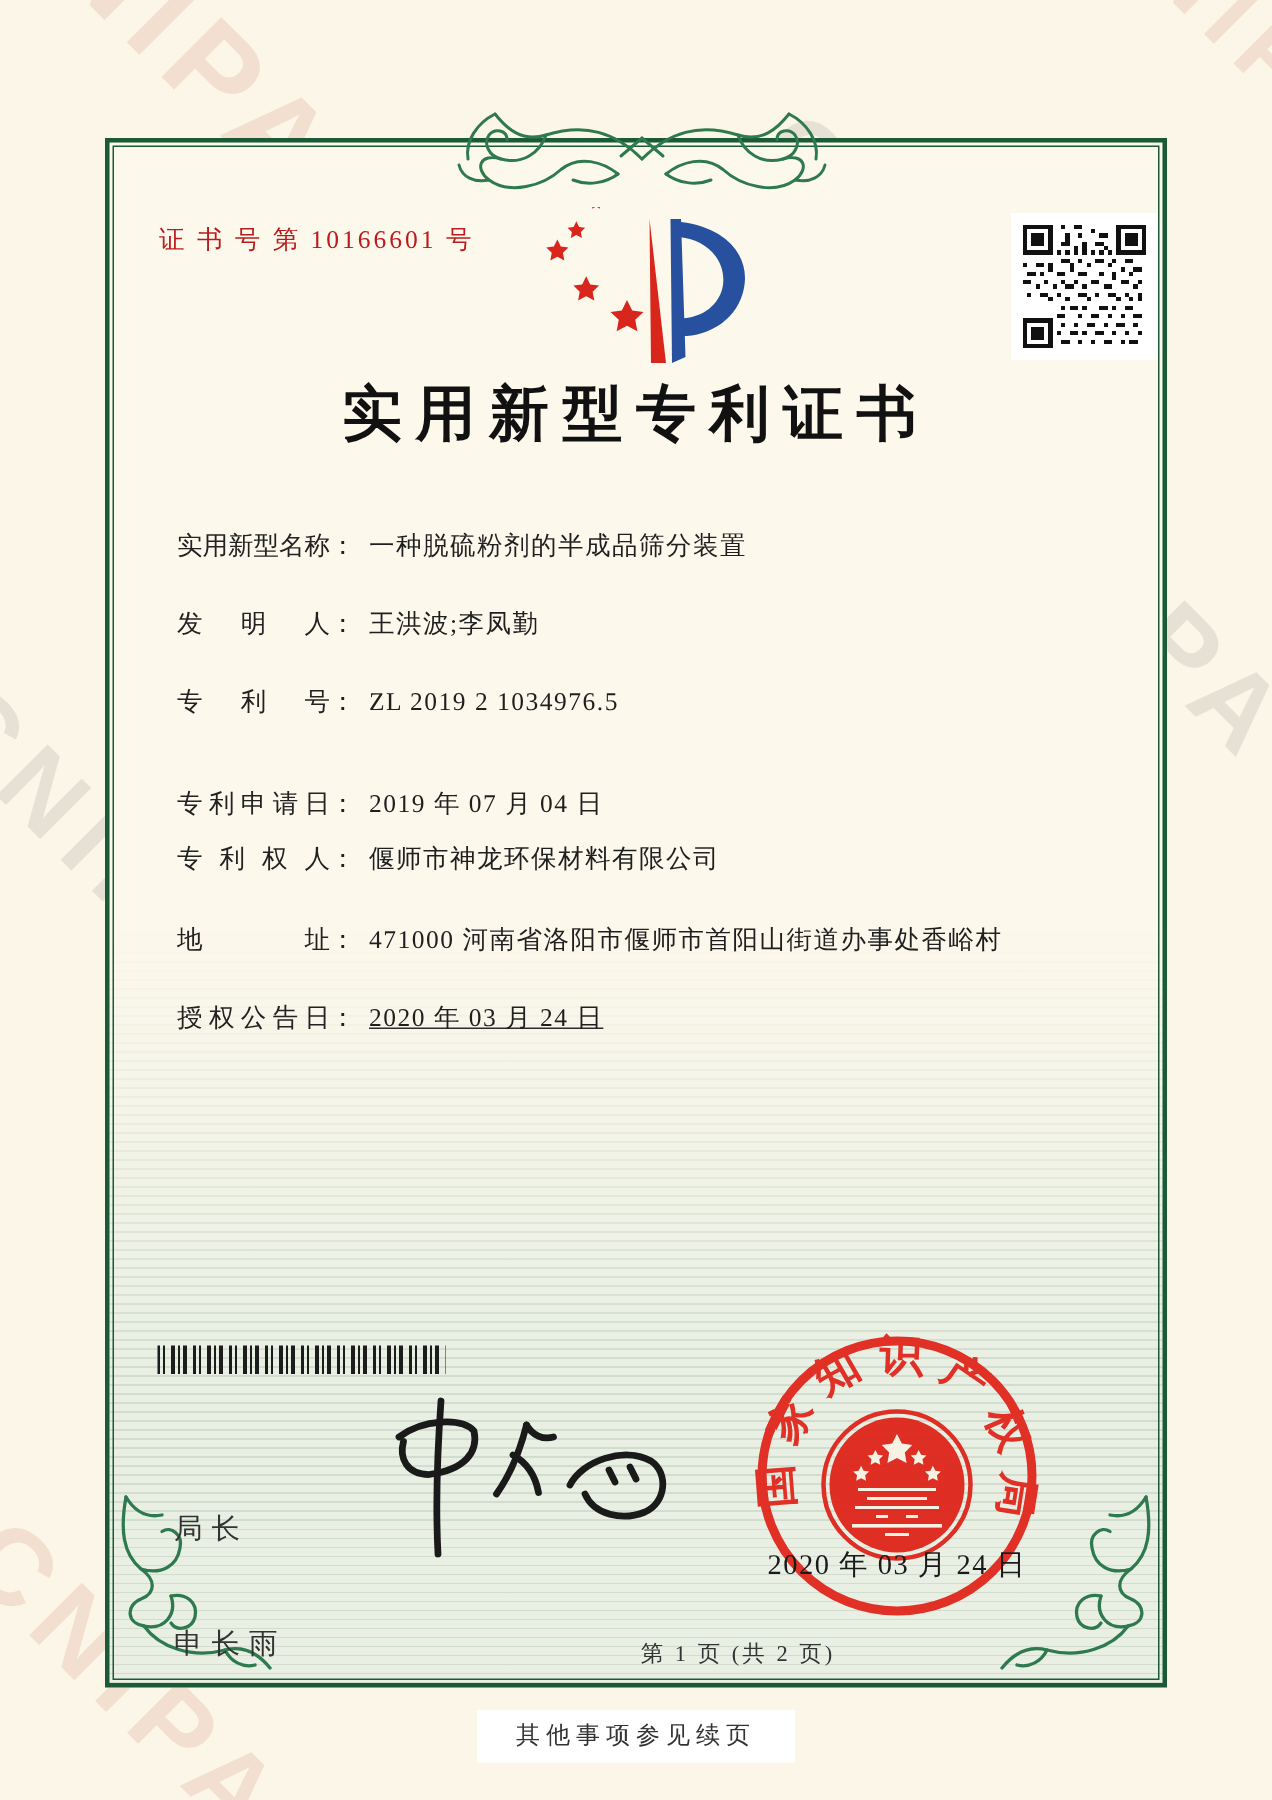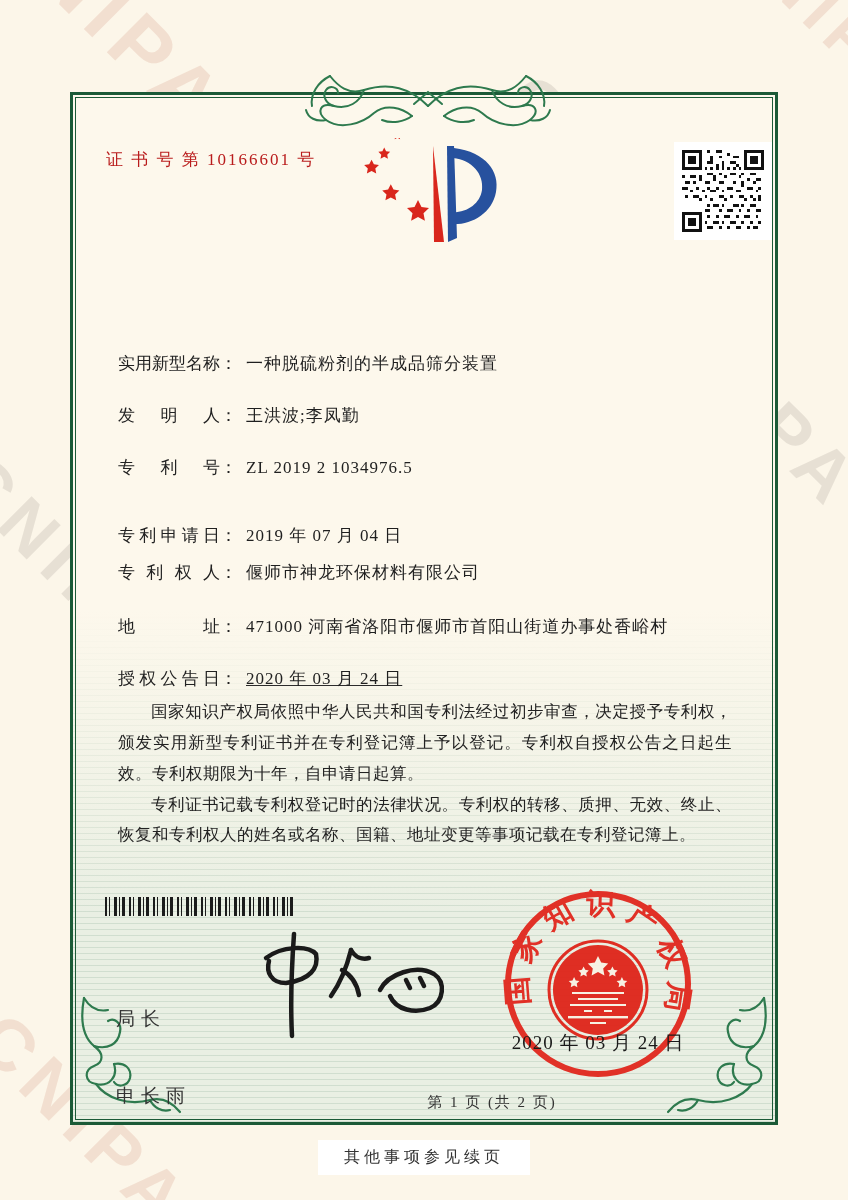--- a/index.html
+++ b/index.html
@@ -189,20 +189,21 @@
           <path d="M2 2h3v3H2z"></path>
         <path d="M23 1h5v5h-5z" fill="#fff"></path>
           <path d="M24 2h3v3h-3z"></path>
         <path d="M1 23h5v5H1z" fill="#fff"></path>
           <path d="M2 24h3v3H2z"></path>
         <path d="M9 0h1v1H9zM12 0h2v1h-2zM16 1h1v1h-1zM10 2h1v2h-1zM13 2h1v1h-1zM18 2h2v1h-2zM9 4h2v1H9zM14 4h1v2h-1zM17 4h2v1h-2zM12 5h1v1h-1zM19 5h1v1h-1zM8 6h1v1H8zM10 6h1v1h-1zM12 6h1v1h-1zM14 6h1v1h-1zM16 6h1v1h-1zM18 6h1v1h-1zM20 6h1v1h-1zM9 8h2v1H9zM13 8h1v1h-1zM17 8h2v1h-2zM21 8h1v1h-1zM24 8h2v1h-2zM0 9h1v1H0zM3 9h2v1H3zM6 9h1v2H6zM11 9h1v2h-1zM15 9h1v1h-1zM20 9h1v1h-1zM23 10h1v1h-1zM26 10h2v1h-2zM1 11h2v1H1zM4 11h1v1H4zM8 11h2v1H8zM13 11h2v1h-2zM18 11h1v1h-1zM21 11h1v2h-1zM25 11h1v1h-1zM0 13h2v1H0zM5 13h1v1H5zM9 13h1v1H9zM12 13h1v1h-1zM16 13h2v1h-2zM23 13h2v1h-2zM27 13h1v1h-1zM3 14h1v1H3zM7 14h1v1H7zM10 14h2v1h-2zM14 14h1v1h-1zM19 14h2v1h-2zM26 14h1v1h-1zM1 16h1v1H1zM4 16h2v1H4zM8 16h1v1H8zM13 16h2v1h-2zM17 16h1v1h-1zM20 16h2v1h-2zM24 16h1v1h-1zM27 16h1v2h-1zM6 17h1v1H6zM10 17h1v1h-1zM15 17h1v1h-1zM22 17h1v1h-1zM25 17h1v1h-1zM9 19h1v1H9zM11 19h2v1h-2zM14 19h1v1h-1zM18 19h2v1h-2zM21 19h1v1h-1zM24 19h2v1h-2zM8 21h2v1H8zM13 21h1v1h-1zM16 21h2v1h-2zM20 21h1v1h-1zM23 21h1v1h-1zM26 21h2v1h-2zM9 23h1v1H9zM12 23h1v1h-1zM15 23h2v1h-2zM19 23h1v1h-1zM22 23h2v1h-2zM26 23h1v1h-1zM8 25h1v1H8zM11 25h2v1h-2zM14 25h1v1h-1zM17 25h2v1h-2zM21 25h1v1h-1zM24 25h1v1h-1zM27 25h1v1h-1zM9 27h2v1H9zM13 27h1v1h-1zM16 27h1v1h-1zM19 27h2v1h-2zM23 27h1v1h-1zM25 27h2v1h-2z"></path>
       </g>
     </svg>
   </div>
 
+  <div class="title">实用新型专利证书</div>
 
   <div class="fields">
     <div class="frow" style="top:0;">
       <span class="flabel">实用新型名称</span><span class="fcolon">：</span><span class="fvalue">一种脱硫粉剂的半成品筛分装置</span>
     </div>
     <div class="frow" style="top:52px;">
       <span class="flabel">发明人</span><span class="fcolon">：</span><span class="fvalue">王洪波;李凤勤</span>
     </div>
     <div class="frow" style="top:104px;">
       <span class="flabel">专利号</span><span class="fcolon">：</span><span class="fvalue">ZL 2019 2 1034976.5</span>
@@ -214,24 +215,20 @@
       <span class="flabel">专利权人</span><span class="fcolon">：</span><span class="fvalue">偃师市神龙环保材料有限公司</span>
     </div>
     <div class="frow" style="top:263px;">
       <span class="flabel">地址</span><span class="fcolon">：</span><span class="fvalue">471000 河南省洛阳市偃师市首阳山街道办事处香峪村</span>
     </div>
     <div class="frow" style="top:315px;width:612px;text-decoration:underline;">
       <span class="flabel">授权公告日</span><span class="fcolon">：</span><span class="fvalue">2020 年 03 月 24 日</span>
     </div>
   </div>
 
-  <div class="paras">
-    <p>国家知识产权局依照中华人民共和国专利法经过初步审查，决定授予专利权，颁发实用新型专利证书并在专利登记簿上予以登记。专利权自授权公告之日起生效。专利权期限为十年，自申请日起算。</p>
-    <p>专利证书记载专利权登记时的法律状况。专利权的转移、质押、无效、终止、恢复和专利权人的姓名或名称、国籍、地址变更等事项记载在专利登记簿上。</p>
-  </div>
 
   <div class="barcode"></div>
 
   <div class="officer" style="left:116px;top:970px;">局长</div>
   <div class="officer" style="left:116px;top:1047px;">申长雨</div>
 
   <div class="signature">
     <svg width="215" height="115" viewBox="0 0 215 115">
       <g fill="none" stroke="#1a1a1a" stroke-width="4.5" stroke-linecap="round" stroke-linejoin="round">
         <path d="M56,6 C54,34 52,70 54,108"></path>

